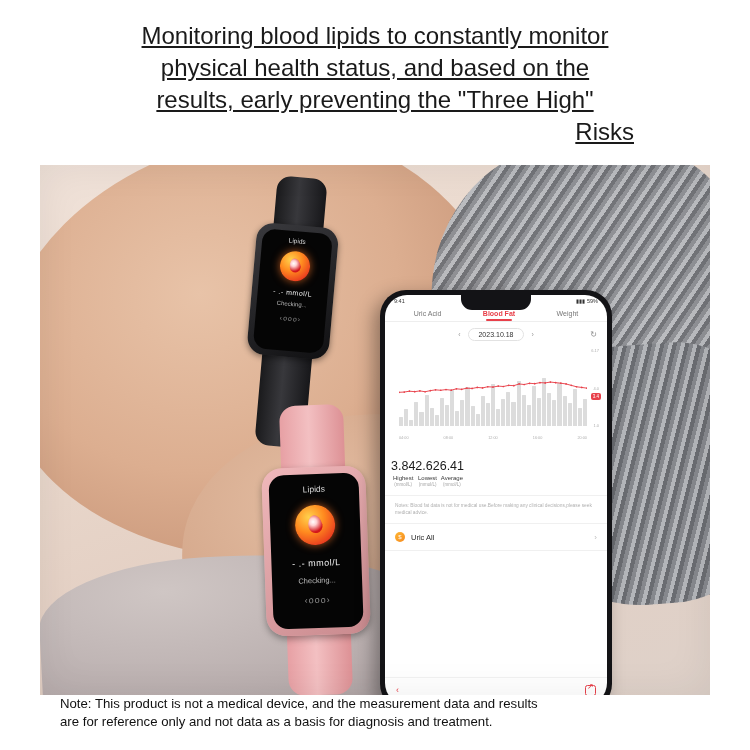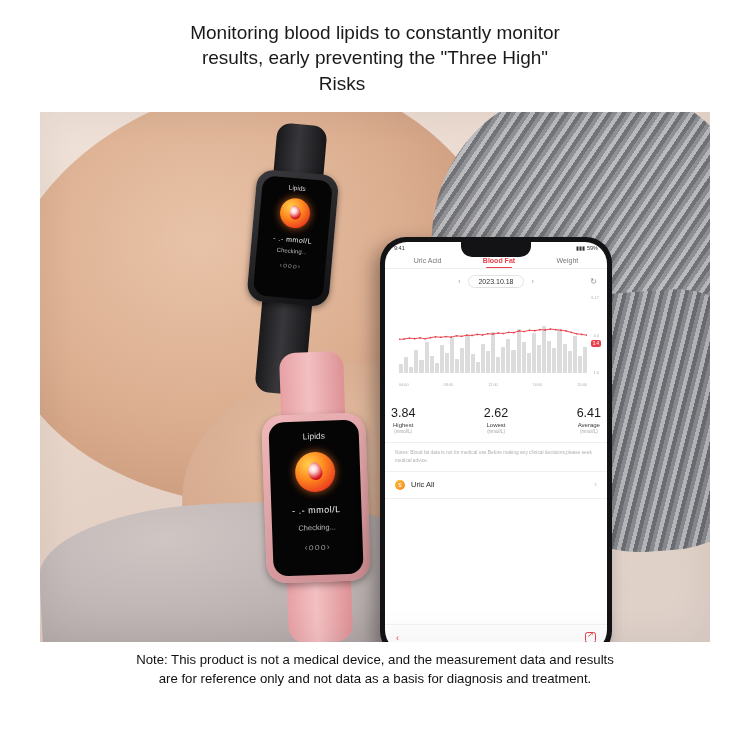--- a/index.html
+++ b/index.html
@@ -15,28 +15,29 @@
   
   .header { text-align: center; padding: 14px 40px 6px; }
   .headline {
     font-size: 31px;
     font-weight: bold;
     letter-spacing: -0.2px;
     line-height: 1.12;
     color: #111;
   }
   .subhead {
-    font-size: 19px;
+    font-size: 24px;
     line-height: 1.34;
     color: #1a1a1a;
     margin-top: 6px;
     padding: 0 10px;
+    text-decoration: underline;
   }
   .subhead span { display: block; }
-  .subhead .l4 { padding-right: 66px; }
+  .subhead .l4 { text-align: right; padding-right: 66px; }
 
   
   .photo {
     position: relative;
     margin: 10px auto 0;
     width: 670px;
     height: 530px;
     background: linear-gradient(160deg,#f0e2d9 0%, #e9d8cc 35%, #e4d0c4 60%, #ded1c9 100%);
     overflow: hidden;
   }
@@ -245,21 +246,21 @@
     background: #e8404a; color: #fff;
     font-size: 4.5px; padding: 1px 2px; border-radius: 2px;
   }
   .xaxis {
     display: flex; justify-content: space-between;
     font-size: 3.8px; color: #b0b0b0;
     padding: 0 12px 0 6px;
   }
 
   .stats {
-    display: flex; justify-content: space-between;
+    display: flex; justify-content: flex-start;
     padding: 9px 6px 8px;
     border-bottom: 1px solid #f0f0f0;
     text-align: center;
   }
   .stat .v { font-size: 12.5px; color: #1b1b1b; font-weight: normal; }
   .stat .l { font-size: 6px; color: #3a3a3a; margin-top: 2px; }
   .stat .u { font-size: 4.5px; color: #a5a5a5; margin-top: 1px; }
 
   .note-block {
     padding: 6px 10px 7px;
@@ -292,34 +293,33 @@
     border: 1.3px solid #e8404a; border-radius: 2.5px;
     position: relative;
   }
   .share-ic:after {
     content: "↗"; position: absolute; left: 1px; top: -2.5px;
     font-size: 8px; color: #e8404a; line-height: 1;
   }
 
   
   .footer {
-    text-align: center;
     font-size: 13.2px;
     color: #111;
     line-height: 1.38;
-    margin-top: 9px;
     padding: 0 60px;
   }
 </style>
 </head>
 <body>
 
 <div class="header">
   <div class="subhead">
     <span>Monitoring blood lipids to constantly monitor</span>
+    <span>physical health status, and based on the</span>
     <span>results, early preventing the "Three High"</span>
     <span class="l4">Risks</span>
   </div>
 </div>
 
 <div class="photo">
   <div class="arm"></div>
   <div class="sleeve"></div>
   <div class="arm2"></div>
   <div class="sleeve2"></div>

